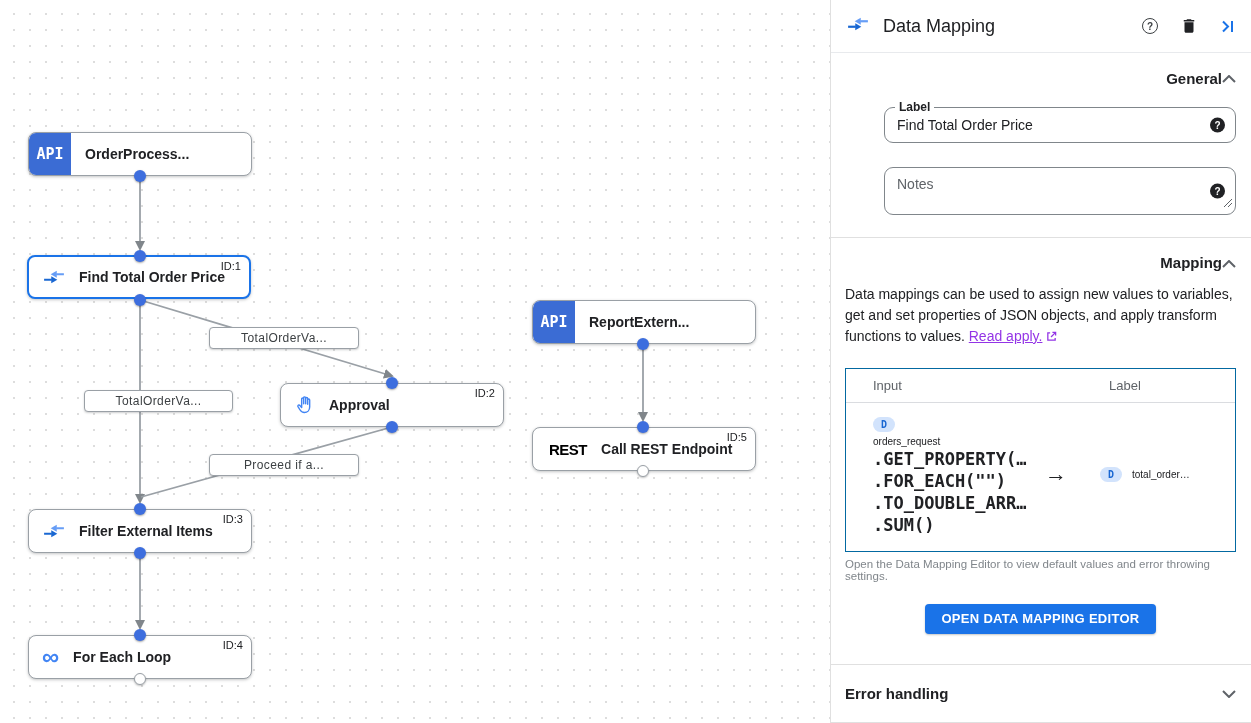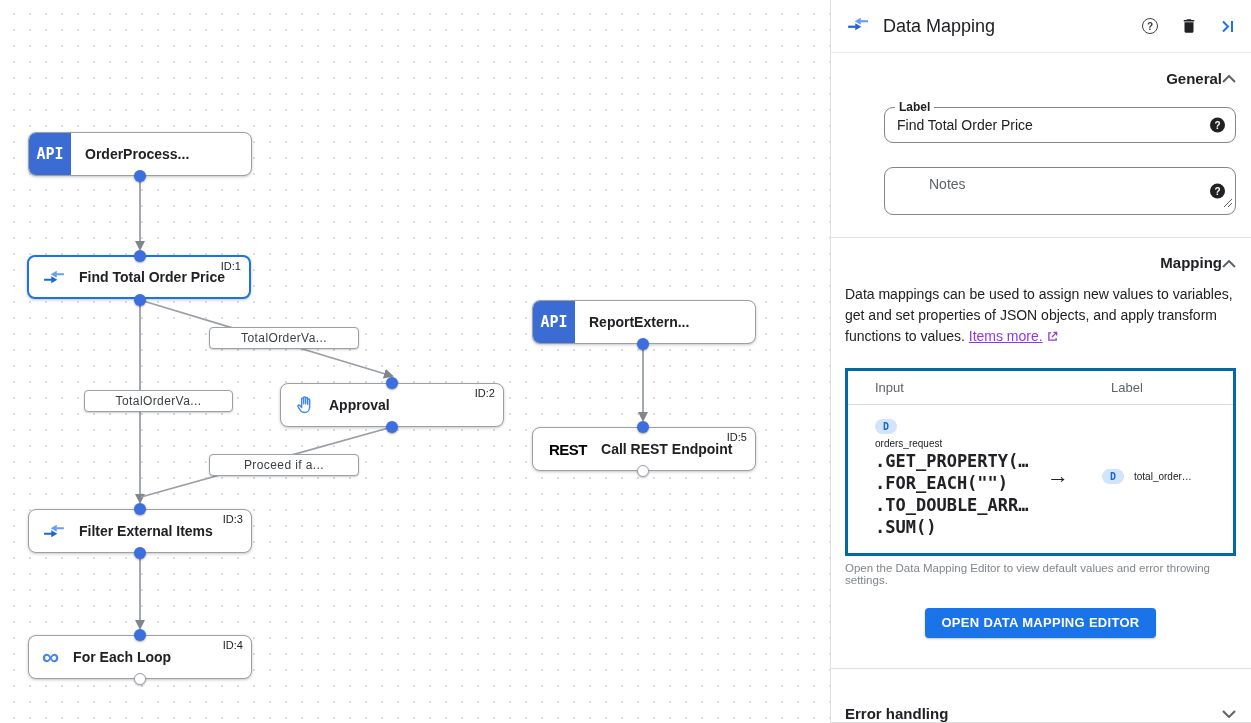--- a/index.html
+++ b/index.html
@@ -67,38 +67,38 @@
   .mat-input { width:100%; height:34px; border:none; outline:none; background:transparent; font-size:14px; color:#202124; padding:0 36px 0 12px; font-family:"Liberation Sans",sans-serif; }
   .mat-textarea { width:100%; height:42px; border:none; outline:none; background:transparent; font-size:14px; color:#202124; padding:8px 36px 0 12px; resize:none; font-family:"Liberation Sans",sans-serif; }
   .mat-textarea::placeholder { color:#5f6368; }
   .q-badge { position:absolute; right:10px; top:50%; transform:translateY(-50%); width:15px; height:15px; background:#202124; color:#fff; border-radius:50%; font-size:10px; font-weight:700; display:flex; align-items:center; justify-content:center; cursor:pointer; }
   .resize-handle { position:absolute; right:3px; bottom:3px; }
 
   .map-desc { font-size:14px; line-height:21px; color:#202124; margin-top:12px; }
   .read-more { color:#9334e6; text-decoration:underline; cursor:pointer; }
   .ext-icon { display:inline-block; vertical-align:-1px; margin-left:4px; }
 
-  .map-table { border:3px solid #0369a1; margin-top:20px; }
+  .map-table { border:1px solid #0369a1; margin-top:20px; }
   .mt-head { display:grid; grid-template-columns:236px 1fr; padding:9px 0 9px 27px; border-bottom:1px solid #dadce0; font-size:13px; color:#5f6368; }
   .mt-body { display:grid; grid-template-columns:172px 55px 1fr; padding:11px 0 16px 27px; }
   .chip { display:inline-block; min-width:22px; height:15px; line-height:15px; background:#d2e3fc; color:#1967d2; border-radius:8px; text-align:center; font-size:10px; font-weight:700; font-family:"DejaVu Sans Mono",monospace; }
   .var-name { font-size:10px; color:#202124; margin-top:4px; }
   .fn { font-family:"DejaVu Sans Mono",monospace; font-size:17px; font-weight:700; color:#202124; margin-top:2px; white-space:nowrap; }
   .mt-arrow { align-self:center; font-size:22px; color:#202124; }
   .mt-output { align-self:center; display:flex; align-items:center; gap:10px; }
   .mt-output .var-name { margin-top:0;text-align:center; }
 
   .table-hint { font-size:11.5px; color:#80868b; margin-top:6px; }
   .primary-btn {
     display:block; margin:22px auto 8px auto; background:#1a73e8; color:#fff;
     border:none; border-radius:4px; height:30px; padding:0 16px;
     font-size:13px; font-weight:700; letter-spacing:.3px; cursor:pointer;
     box-shadow:0 1px 2px rgba(60,64,67,.3); font-family:"Liberation Sans",sans-serif;
   }
-  .collapsed-row { height:64px; display:flex; align-items:flex-end; justify-content:space-between; padding:0 15px 0 14px; cursor:pointer; }
+  .collapsed-row { height:64px; display:flex; align-items:center; justify-content:space-between; padding:0 15px 0 14px; cursor:pointer; }
 </style>
 </head>
 <body>
 
 <div class="app">
 
   <div class="canvas">
 
     <svg class="edges">
       <defs>
@@ -234,21 +234,21 @@
             </svg>
         </span>
       </div>
 
       <div class="mat-field">
         <span class="mat-label">Label</span>
         <input class="mat-input" type="text" value="Find Total Order Price" style="">
         <span class="q-badge">?</span>
       </div>
 
-      <div class="mat-field" style="margin-top:24px;padding-left:32px;">
+      <div class="mat-field" style="margin-top:24px;">
         <textarea class="mat-textarea" placeholder="Notes" style=""></textarea>
         <span class="q-badge">?</span>
         <span class="resize-handle">
           <svg width="8" height="8" viewBox="0 0 8 8" stroke="#5f6368" stroke-width="1">
               <line x1="0" y1="8" x2="8" y2="0"></line>
               <line x1="4" y1="8" x2="8" y2="4"></line>
             </svg>
         </span>
       </div>
     </div>
@@ -260,21 +260,21 @@
         <span class="section-title">Mapping</span>
         <span>
           <svg width="14" height="8" viewBox="0 0 14 8" fill="none" stroke="#5f6368" stroke-width="2">
               <polyline points="1,7 7,1 13,7"></polyline>
             </svg>
         </span>
       </div>
 
       <p class="map-desc">
         <span>Data mappings can be used to assign new values to variables, get and set properties of JSON objects, and apply transform functions to values.</span>
-        <a class="read-more">Items more.</a><span class="ext-icon"><svg width="11" height="11" viewBox="0 0 12 12" fill="none" stroke="#9334e6" stroke-width="1.4">
+        <a class="read-more">Read apply.</a><span class="ext-icon"><svg width="11" height="11" viewBox="0 0 12 12" fill="none" stroke="#9334e6" stroke-width="1.4">
               <path d="M4.5 2 H2 v8 h8 V7.5"></path>
               <path d="M7 1.5 h3.5 V5"></path>
               <line x1="10.2" y1="1.8" x2="5.5" y2="6.5"></line>
             </svg></span>
       </p>
 
       <div class="map-table">
         <div class="mt-head">
           <span>Input</span>
           <span>Label</span>

